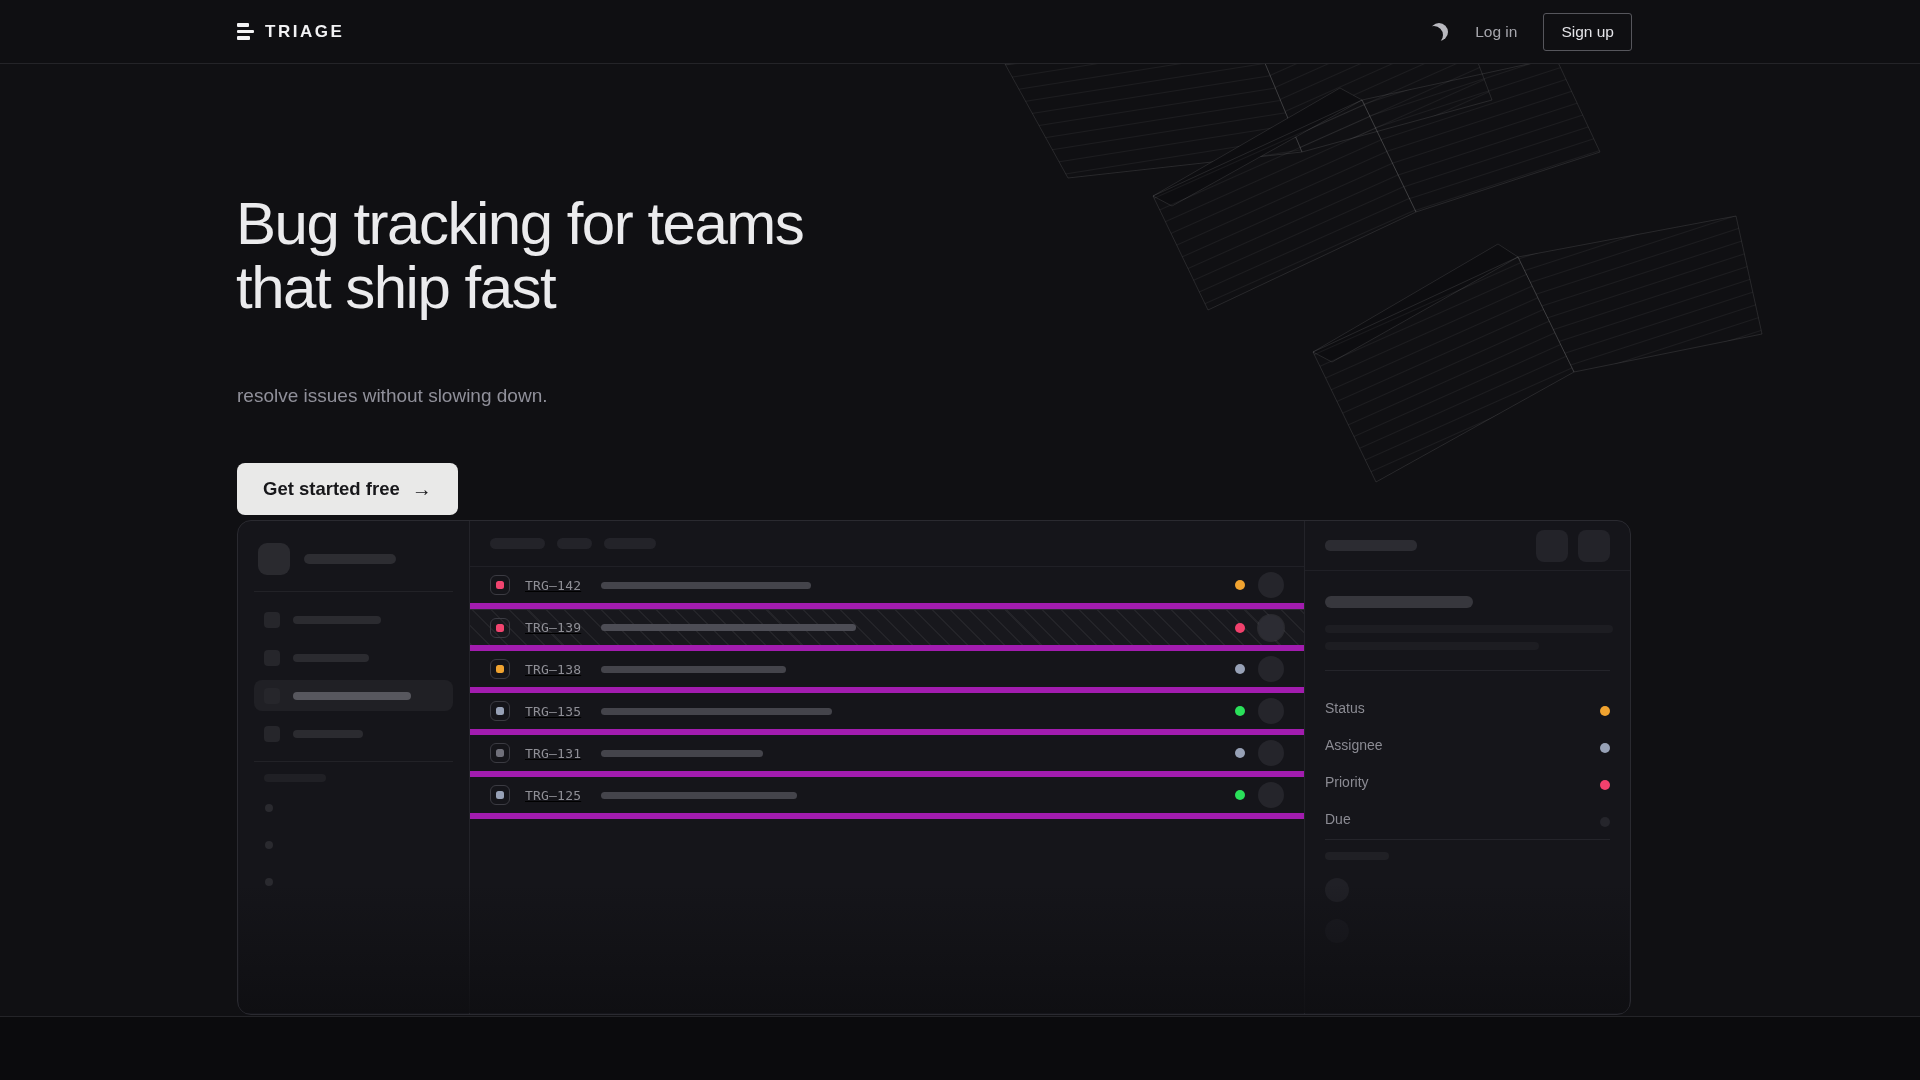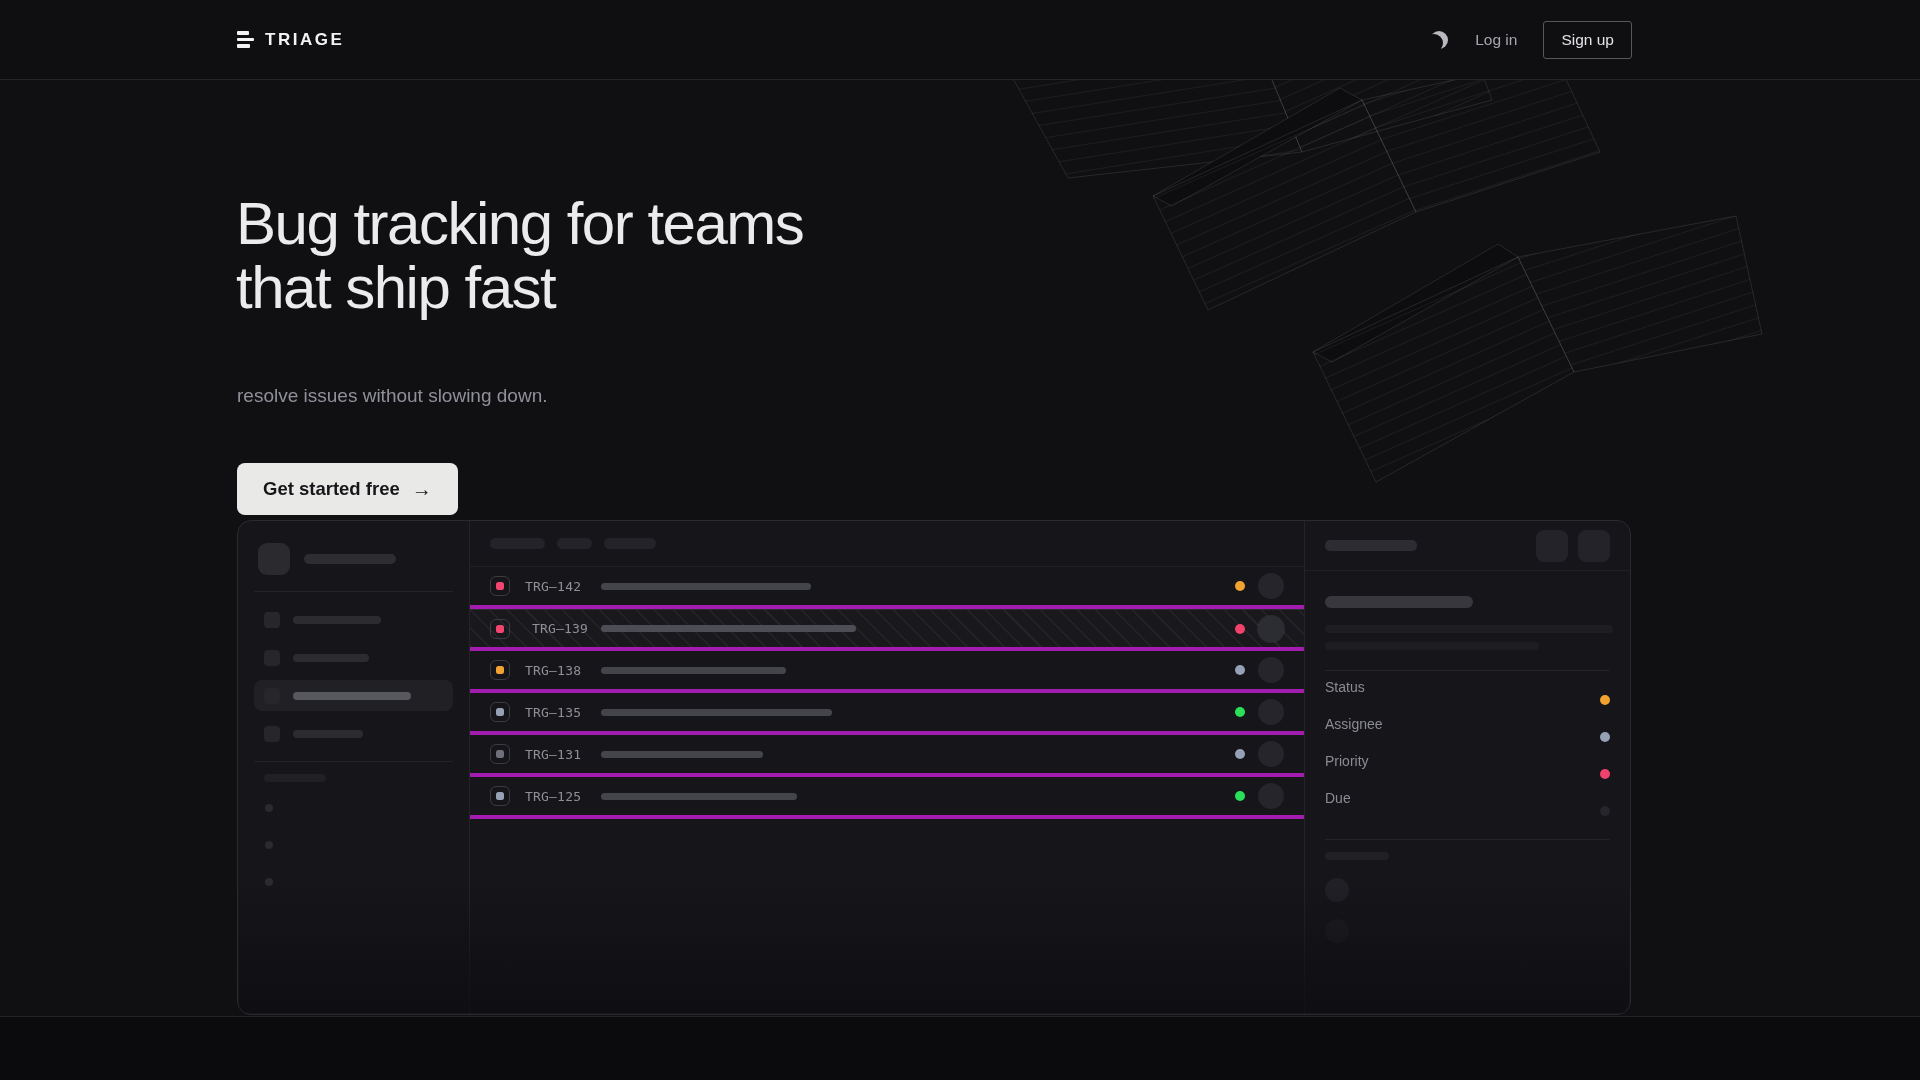--- a/index.html
+++ b/index.html
@@ -1,21 +1,21 @@
 <!DOCTYPE html>
 <html><head>
 <meta charset="utf-8">
 <style>
   * { margin:0; padding:0; box-sizing:border-box; }
   html,body { width:1920px; height:1080px; overflow:hidden; background:#0b0b0d; }
   body { font-family:"Liberation Sans", sans-serif; }
   .page { position:relative; width:1920px; height:1080px; background:#101013; }
 
   
-  .nav { position:absolute; top:0; left:0; width:1920px; height:80px;
+  .nav { position:absolute; top:0; left:0; width:1920px; height:64px;
          display:flex; align-items:center; justify-content:space-between;
          padding:0 288px 0 237px; border-bottom:1px solid #242428; background:#0f0f12; z-index:5; }
   .brand { display:flex; align-items:center; gap:11px; }
   .logo { display:flex; flex-direction:column; gap:3px; width:17px; }
   .logo i { display:block; height:3.5px; border-radius:1px; background:#f2f2f4; }
   .logo i:nth-child(1){ width:12px; }
   .logo i:nth-child(2){ width:17px; }
   .logo i:nth-child(3){ width:13px; }
   .brand-name { color:#f2f2f4; font-size:17px; font-weight:bold; letter-spacing:2.5px; }
   .nav-right { display:flex; align-items:center; gap:26px; }
@@ -62,24 +62,24 @@
   .mk-section-label { width:62px; height:8px; border-radius:4px; background:#202025; margin:12px 0 22px 10px; }
   .mk-dot-item { width:8px; height:8px; border-radius:50%; background:#2a2a2f; margin:0 0 29px 11px; }
 
   
   .mk-list { flex:1 1 auto; border-right:1px solid #232329; display:flex; flex-direction:column; }
   .mk-list-header { height:46px; flex:0 0 46px; border-bottom:1px solid #202026;
                     display:flex; align-items:center; gap:12px; padding:0 20px; }
   .pill { height:11px; border-radius:6px; background:#232329; }
   .pill.p1 { width:55px; } .pill.p2 { width:35px; } .pill.p3 { width:52px; }
   .issue-row { height:42px; flex:0 0 42px; display:flex; align-items:center;
-               padding:0 20px; border-bottom:4px solid #a21caf; cursor:pointer; }
+               padding:0 20px; border-bottom:6px solid #a21caf; cursor:pointer;text-decoration:underline; }
   .issue-row.hatched { background-color:rgba(255,255,255,0.015);
      background-image:repeating-linear-gradient(45deg, rgba(255,255,255,0.05) 0 1.5px, transparent 1.5px 13px);
-     border-top:1px solid #2c2c33;text-align:center; }
+     border-top:1px solid #2c2c33; }
   .type-icon { width:20px; height:20px; border-radius:6px; border:1.5px solid #3b3b42;
                display:flex; align-items:center; justify-content:center; flex:0 0 20px; }
   .type-icon i { display:block; width:8px; height:8px; border-radius:2.5px; }
   .issue-id { font-family:"DejaVu Sans Mono", monospace; font-size:13px; color:#8f8f96;
               margin-left:15px; width:70px; flex:0 0 70px; letter-spacing:0.2px; }
   .issue-bar { height:7px; border-radius:3.5px; background:#44444b; margin-left:6px; }
   .issue-row.hatched .issue-bar { background:#4d4d55; }
   .row-spacer { flex:1 1 auto; }
   .status-dot { width:10px; height:10px; border-radius:50%; flex:0 0 10px; }
   .avatar { width:26px; height:26px; border-radius:50%; background:#25252b; margin-left:13px; flex:0 0 26px; }
@@ -90,21 +90,21 @@
   .mk-detail-header { height:50px; flex:0 0 50px; border-bottom:1px solid #202026;
                       display:flex; align-items:center; padding:0 20px; gap:10px; }
   .mk-detail-header .skel { width:92px; height:11px; background:#2c2c32; }
   .hd-spacer { flex:1; }
   .icon-btn { width:32px; height:32px; border-radius:8px; background:#232329; border:none; cursor:pointer; }
   .mk-detail-body { padding:20px; }
   .d-title { width:148px; height:12px; border-radius:6px; background:#37373d; margin-top:5px; }
   .d-desc1 { width:288px; height:8px; border-radius:4px; background:#1d1d22; margin-top:17px; }
   .d-desc2 { width:214px; height:8px; border-radius:4px; background:#1d1d22; margin-top:9px; }
   .d-hr { height:1px; background:#24242a; margin:20px 0 8px; }
-  .prop-row { display:flex; align-items:flex-start; height:37px;flex-direction:column; }
+  .prop-row { display:flex; align-items:flex-end; height:37px; }
   .prop-label { font-size:14px; color:#8b8b93; }
   .prop-dot { width:10px; height:10px; border-radius:50%; margin-left:auto; }
   .d-small-bar { width:64px; height:8px; border-radius:4px; background:#202025; margin:12px 0 18px; }
   .d-avatar { width:24px; height:24px; border-radius:50%; background:#202026; }
   .d-avatar + .d-avatar { margin-top:17px; opacity:0.6; }
 
   
   .section-line { position:absolute; top:1016px; left:0; width:1920px; height:1px; background:#242428; }
   .footer-strip { position:absolute; top:1017px; left:0; width:1920px; height:63px; background:#0b0b0d; }
 </style>

